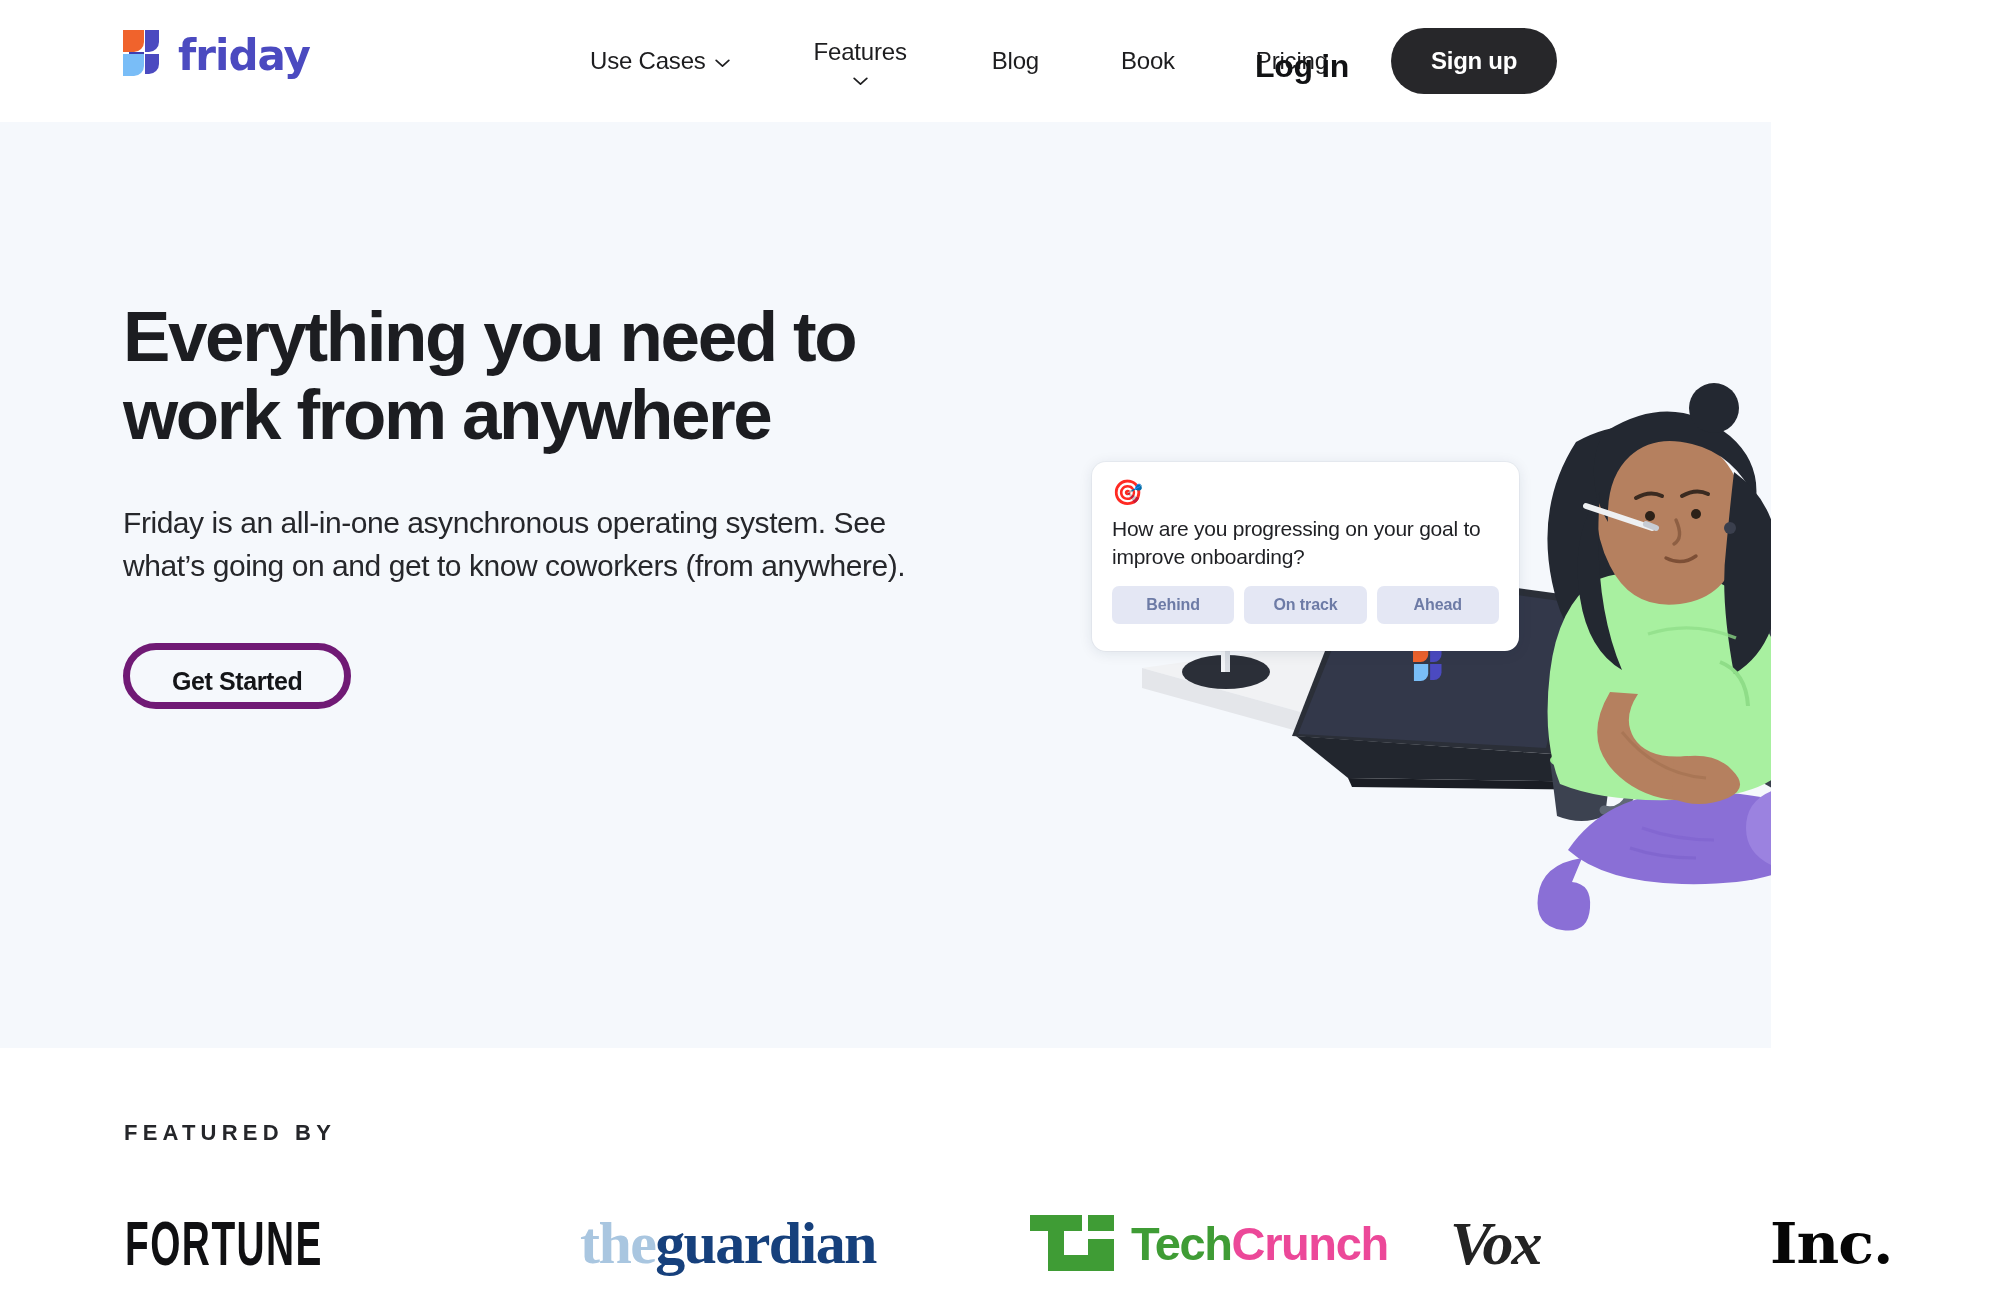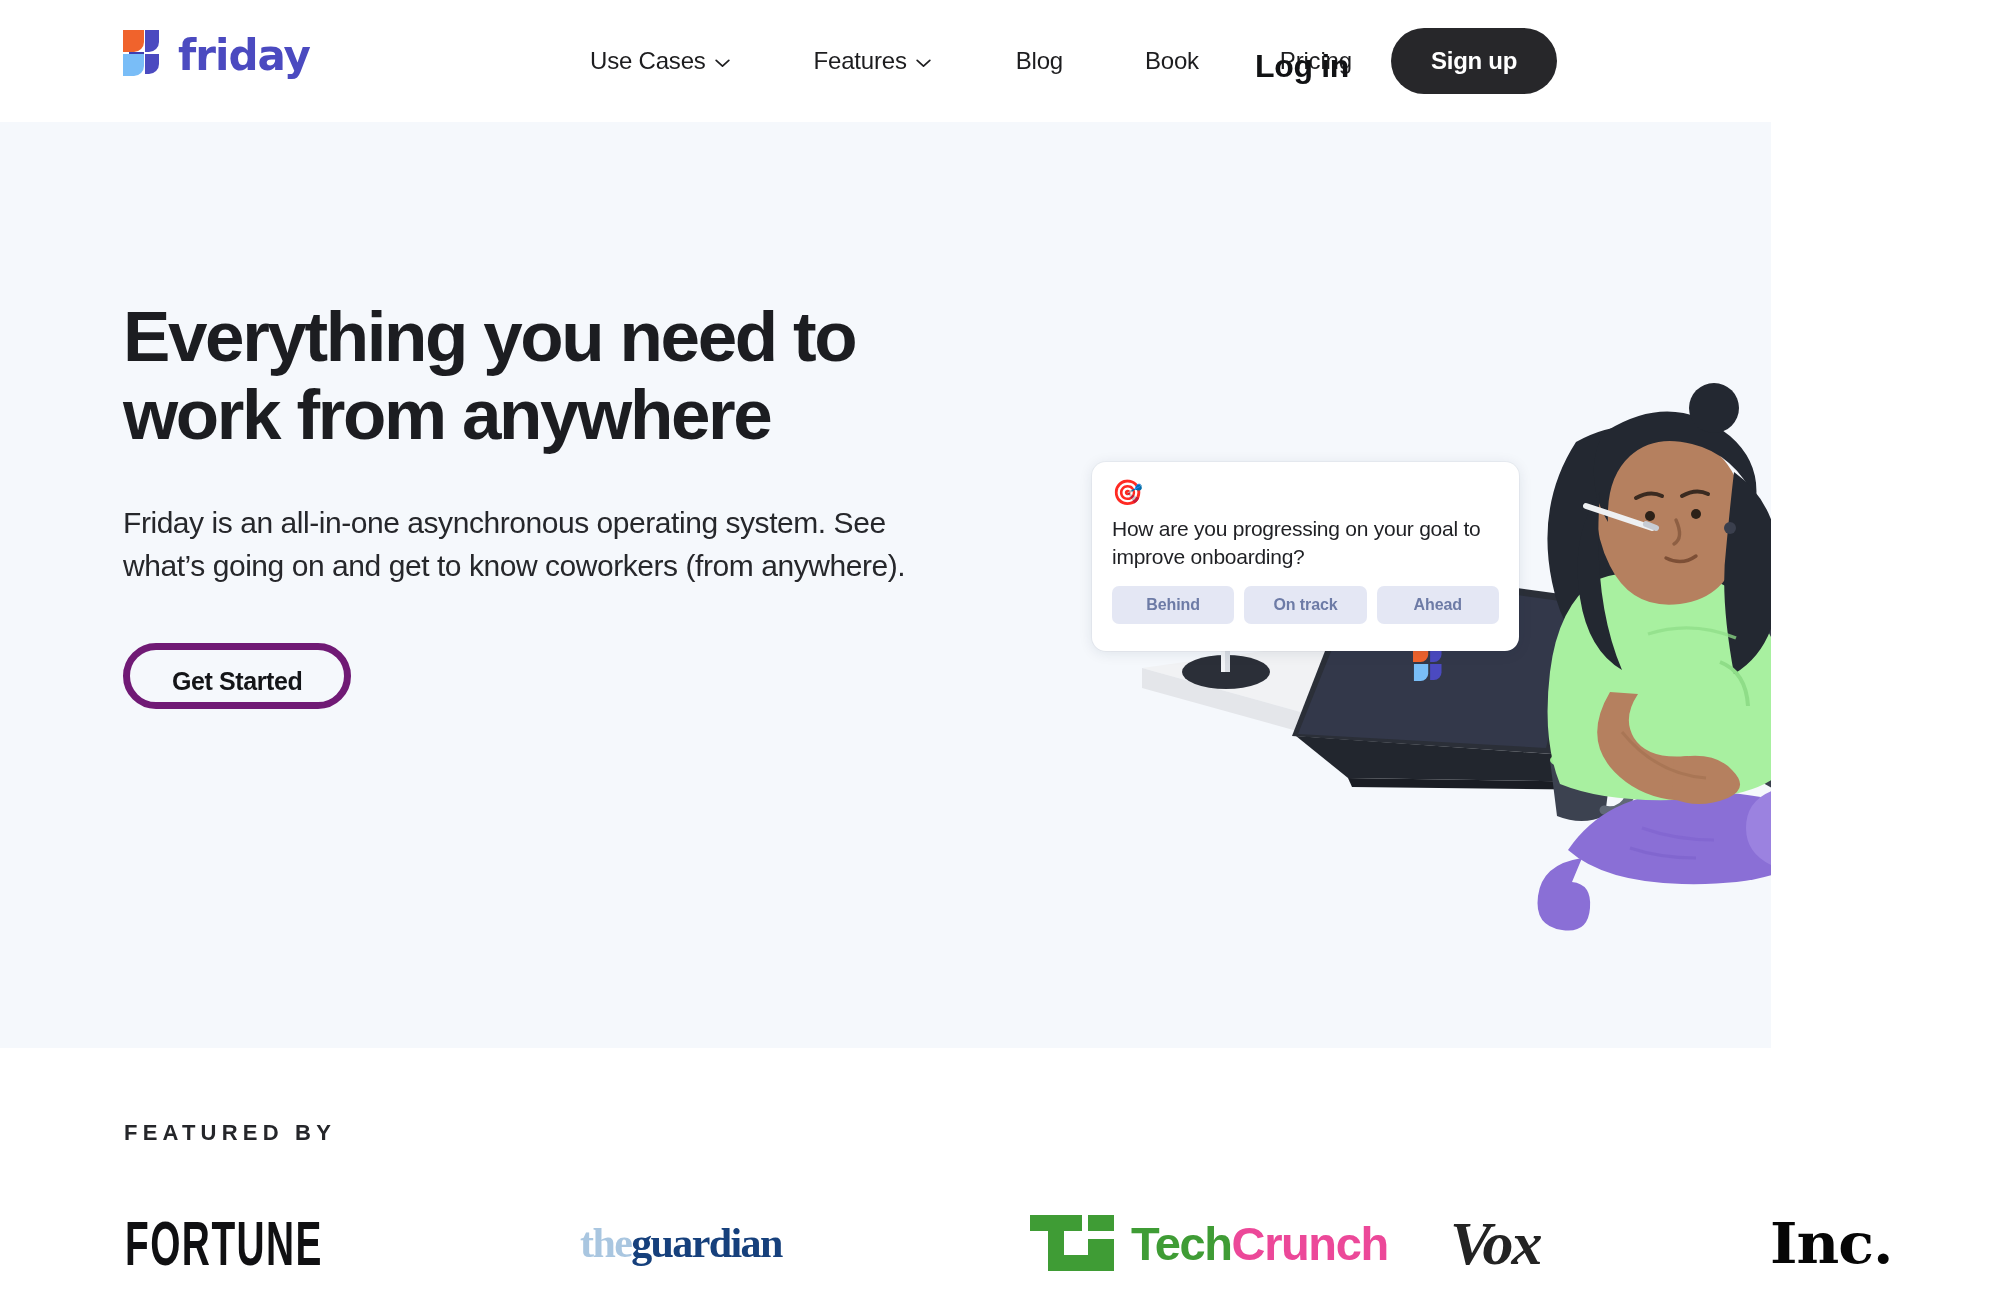--- a/index.html
+++ b/index.html
@@ -70,21 +70,21 @@
     display: flex;
     align-items: center;
     gap: 9px;
     font-size: 24px;
     color: #1d1d1f;
     letter-spacing: -0.2px;
     cursor: pointer;
     white-space: nowrap;
   }
   .nav-gap-1 { margin-right: 84px; }
-  .nav-gap-2 { margin-right: 85px; }
+  .nav-gap-2 { margin-right: 85px; flex-direction: column; }
   .nav-gap-3 { margin-right: 82px; }
   .nav-gap-4 { margin-right: 81px; }
   .chev {
     display: inline-block;
     width: 15px;
     height: 9px;
     position: relative;
     top: 2px;
   }
   .chev svg { display: block; }
@@ -267,21 +267,21 @@
     font-family: "Liberation Sans Narrow", "Liberation Sans", sans-serif;
     font-size: 54px;
     font-weight: 700;
     letter-spacing: 2px;
     color: #101012;
     transform: scaleX(0.72) scaleY(1.18);
     transform-origin: left center;
   }
   .lg-guardian {
     font-family: "Liberation Serif", serif;
-    font-size: 42px;
+    font-size: 60px;
     font-weight: 700;
     letter-spacing: -1.6px;
     line-height: 1;
   }
   .lg-guardian .g-the { color: #a9c6e0; }
   .lg-guardian .g-guardian { color: #16407c; }
   .tc-wrap { display: flex; align-items: center; gap: 17px; }
   .tc-mark { display: block; }
   .lg-tc-text {
     font-size: 47px;

